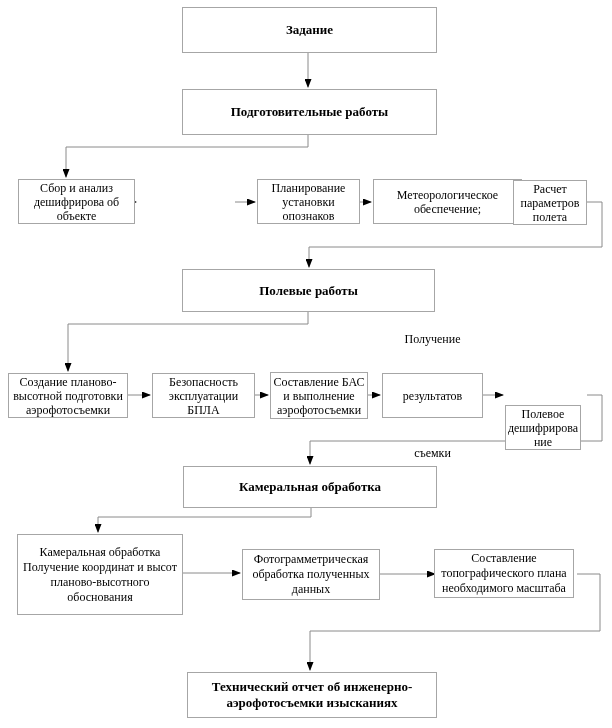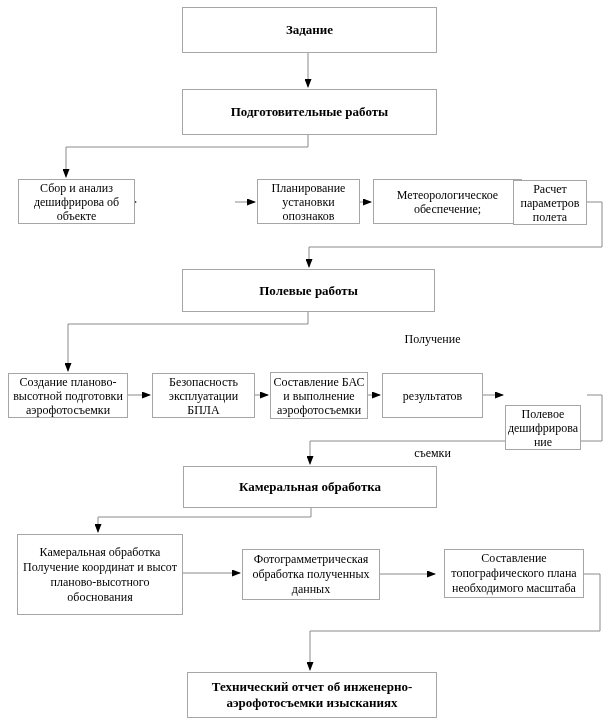--- a/index.html
+++ b/index.html
@@ -138,21 +138,21 @@
     <div class="nl">планово-высотного</div>
     <div class="nl">обоснования</div>
   </div>
 
   <div class="node tall" style="left:242px;top:549px;width:138px;height:51px;">
     <div class="nl">Фотограмметрическая</div>
     <div class="nl">обработка полученных</div>
     <div class="nl">данных</div>
   </div>
 
-  <div class="node tall" style="left:444px;top:549px;width:140px;height:49px;align-items:center;">
+  <div class="node tall" style="left:434px;top:549px;width:140px;height:49px;align-items:center;">
     <div class="nl">Составление</div>
     <div class="nl">топографического плана</div>
     <div class="nl">необходимого масштаба</div>
   </div>
 
   <div class="node stage" style="left:187px;top:672px;width:250px;height:46px;line-height:16px;">
     <div class="nl">Технический отчет об инженерно-</div>
     <div class="nl">аэрофотосъемки изысканиях</div>
   </div>
 

